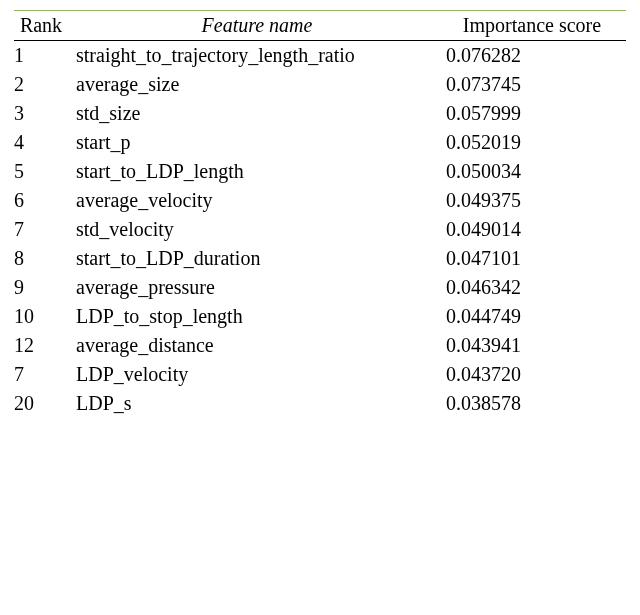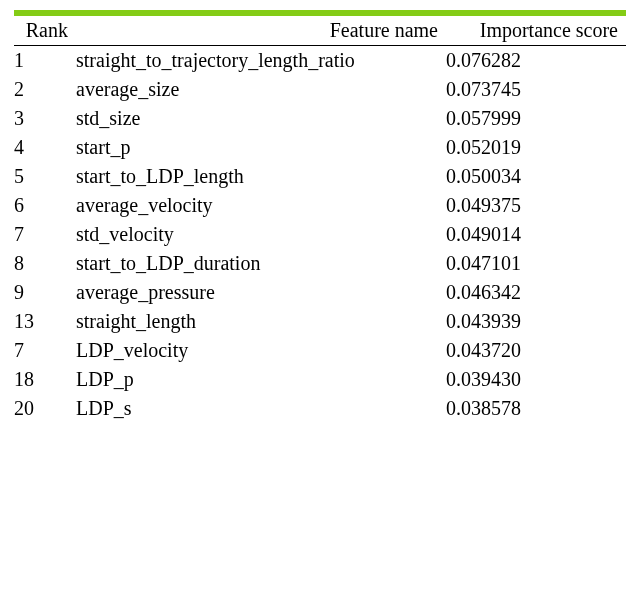--- a/index.html
+++ b/index.html
@@ -14,33 +14,33 @@
       padding: 10px 14px;
       font-size: 20px;
       line-height: 1.35;
     }
     table {
       border-collapse: collapse;
       width: 100%;
     }
     thead th {
       font-weight: normal;
-      text-align: right;
+      text-align: center;
       padding: 1px 8px 1px 0;
-      border-top: 6px solid #84cc16;
+      border-top: 1px solid #84cc16;
       border-bottom: 1px solid #000;
     }
     tbody td {
       padding: 1px 8px 1px 0;
       text-align: left;
       vertical-align: top;
       white-space: nowrap;
     }
     .col-rank { width: 62px; }
-    .col-name { width: 370px; }
+    .col-name { width: 370px; font-style: italic; }
     .col-score { width: auto; }
   </style>
 </head>
 <body>
 
 <table>
   <thead>
     <tr>
       <th class="col-rank">Rank</th>
       <th class="col-name">Feature name</th>
@@ -87,33 +87,33 @@
         <td>8</td>
         <td>start_to_LDP_duration</td>
         <td>0.047101</td>
       </tr>
       <tr>
         <td>9</td>
         <td>average_pressure</td>
         <td>0.046342</td>
       </tr>
       <tr>
-        <td>13</td>
-        <td>straight_length</td>
-        <td>0.043939</td>
+        <td>10</td>
+        <td>LDP_to_stop_length</td>
+        <td>0.044749</td>
+      </tr>
+      <tr>
+        <td>12</td>
+        <td>average_distance</td>
+        <td>0.043941</td>
       </tr>
       <tr>
         <td>7</td>
         <td>LDP_velocity</td>
         <td>0.043720</td>
-      </tr>
-      <tr>
-        <td>18</td>
-        <td>LDP_p</td>
-        <td>0.039430</td>
       </tr>
       <tr>
         <td>20</td>
         <td>LDP_s</td>
         <td>0.038578</td>
       </tr>
     </tbody>
 </table>
 
 </body></html>

